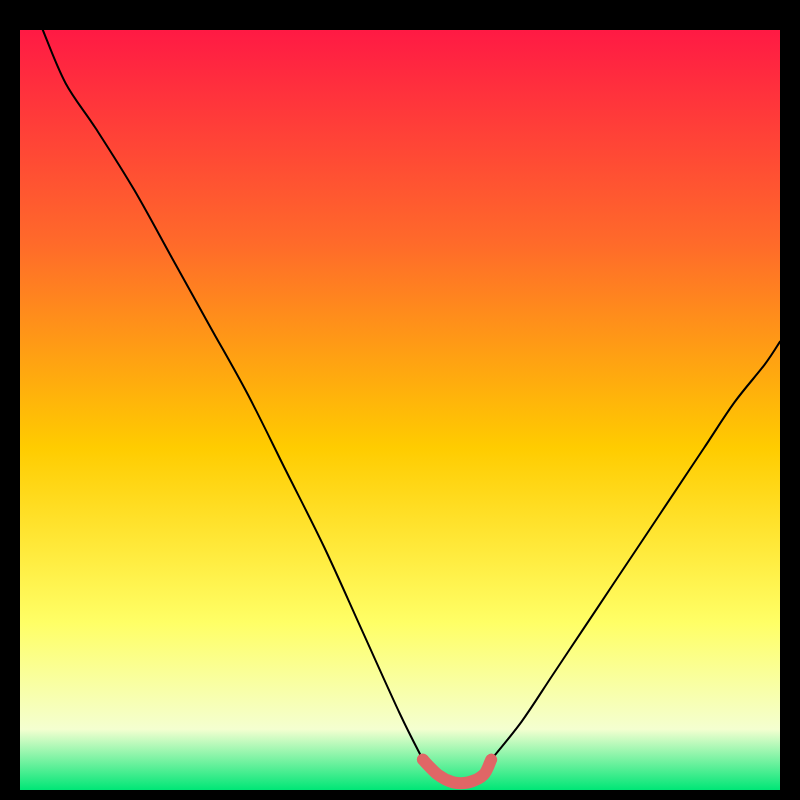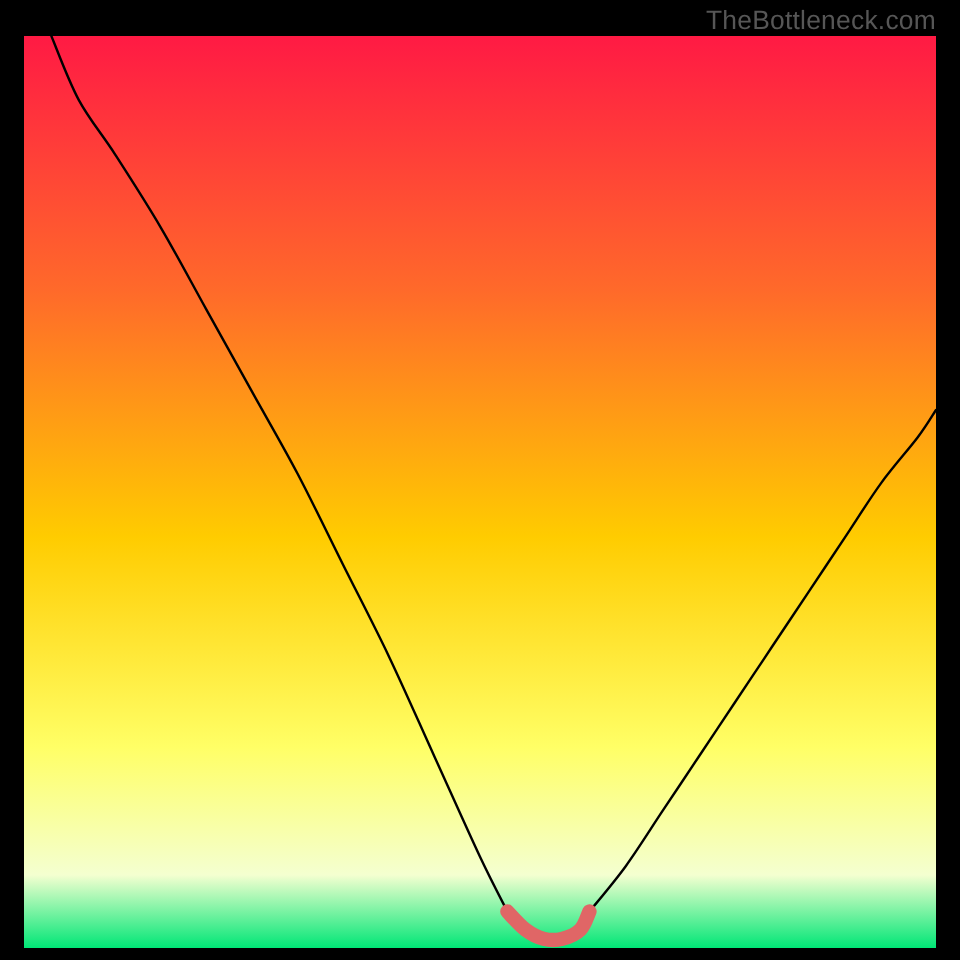--- a/index.html
+++ b/index.html
@@ -26,21 +26,20 @@
     top: 30px;
     width: 760px;
     height: 760px;
   }
   .plot svg { display: block; }
 </style>
 </head>
 <body>
 
 <div class="frame">
-  <div class="watermark">TheBottleneck.com</div>
 
   <div class="plot">
     <svg id="chart-svg" width="760" height="760" viewBox="0 0 760 760">
       <defs>
         <linearGradient id="bg-grad" x1="0" y1="0" x2="0" y2="1">
           <stop id="g0" offset="0%" stop-color="#ff1a44"></stop>
           <stop id="g1" offset="28%" stop-color="#ff6a2a"></stop>
           <stop id="g2" offset="55%" stop-color="#ffcc00"></stop>
           <stop id="g3" offset="78%" stop-color="#ffff66"></stop>
           <stop id="g4" offset="92%" stop-color="#f4ffd0"></stop>

